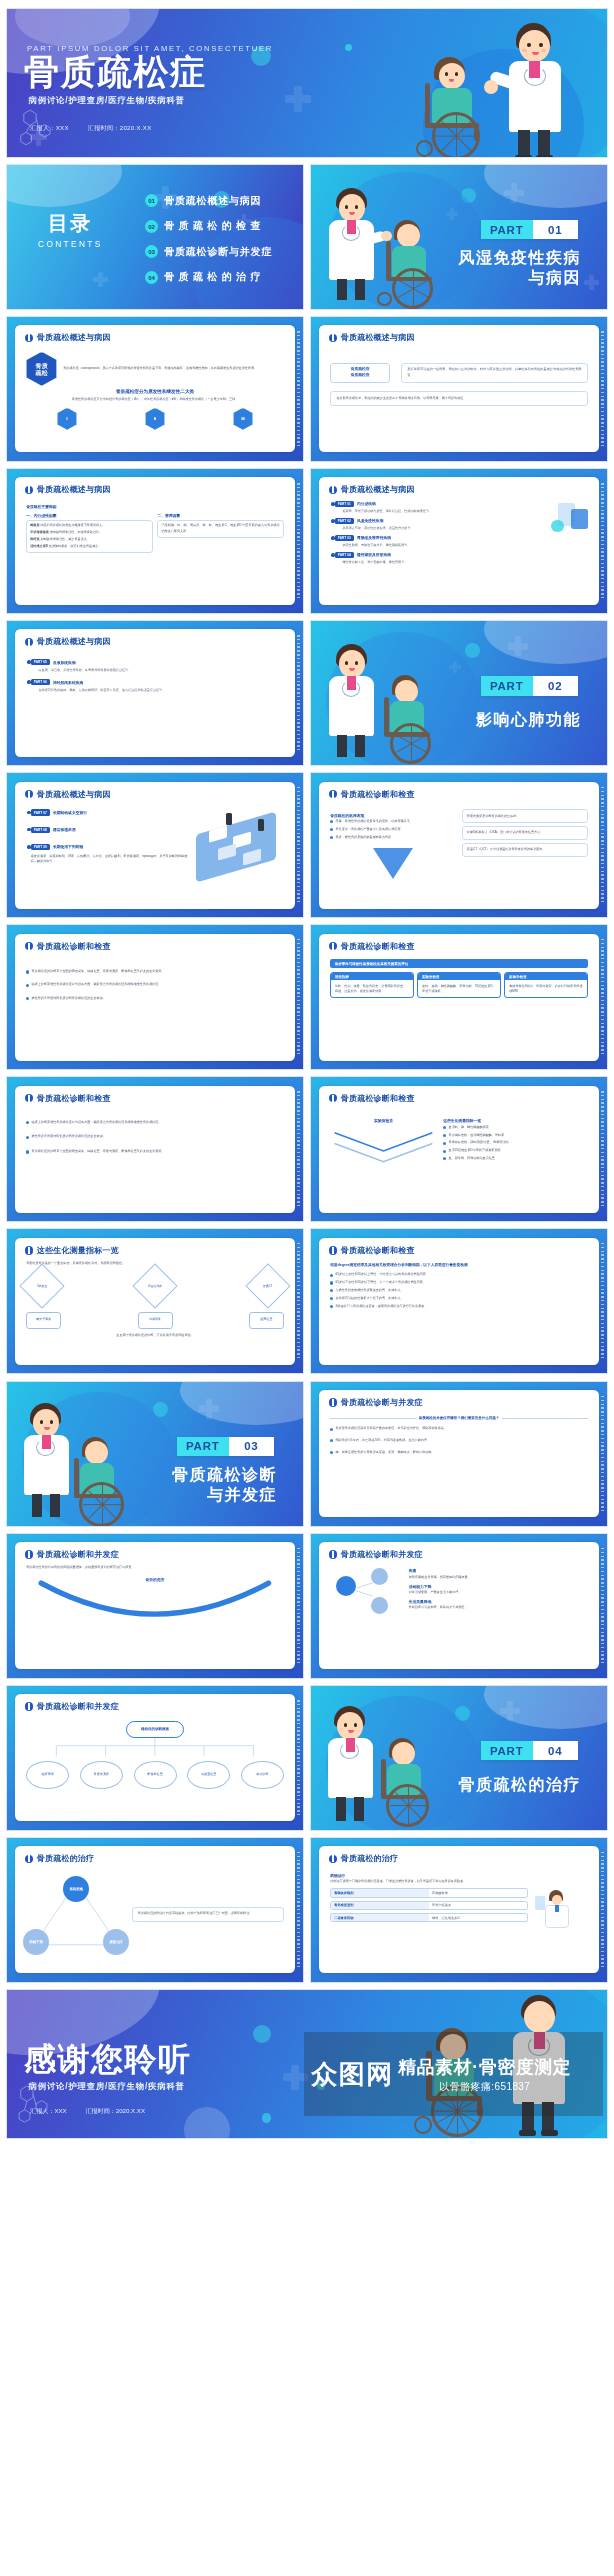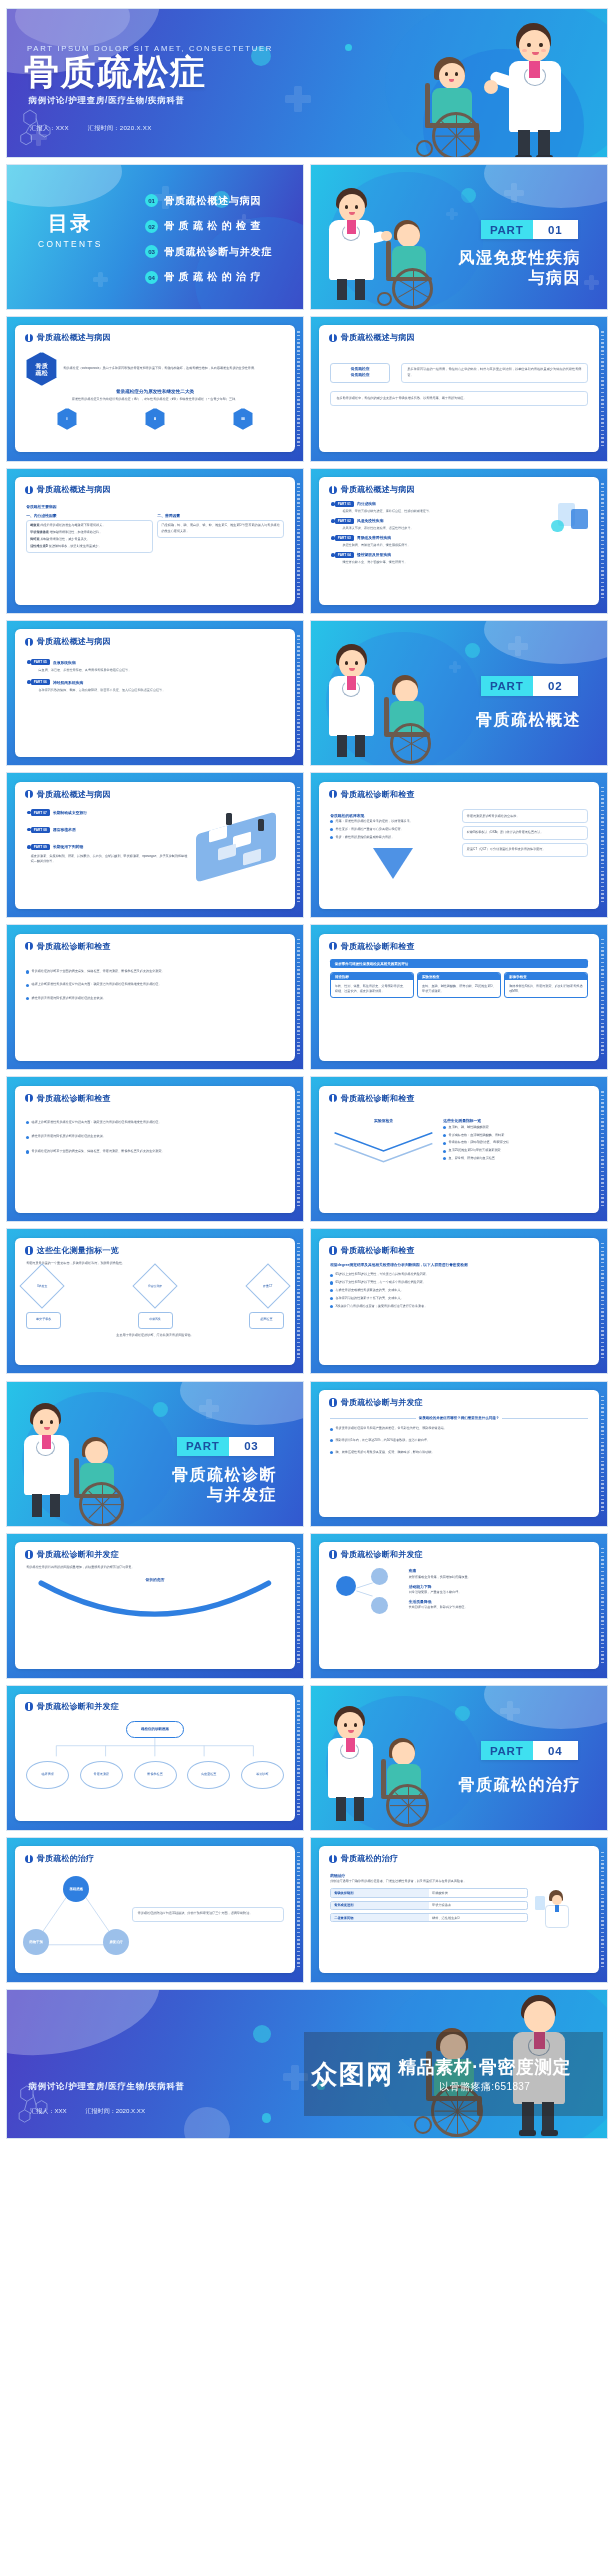--- a/index.html
+++ b/index.html
@@ -546,21 +546,21 @@
       <div class="wave" style="right:-31px;top:-26px;width:154px;height:69px;"></div>
       <div class="blob dot-teal" style="left:154px;top:21.5px;width:15.4px;height:15.4px;"></div>
       <div class="cross" style="left:197px;top:15.4px;width:20px;height:20px;"></div>
       <div class="cross" style="left:138px;top:40px;width:12.3px;height:12.3px;"></div>
       <div class="blob" style="left:15.4px;top:10.7px;width:154px;height:138px;background:#2f7fe0;opacity:.30;"></div>
 
       <div class="part-badge">
         <div class="part-word">PART</div>
         <div class="part-num">02</div>
       </div>
-      <div class="part-title one-line">骨质疏松概述</div>
+      <div class="part-title one-line">影响心肺功能</div>
 
       <div class="doctor" style="left:6.1px;top:23px;width:69px;height:115px;">
         <div class="doc-hair" style="left:18.4px;top:0;width:31px;height:21.5px;"></div>
         <div class="doc-head" style="left:21.5px;top:6.1px;width:26px;height:28px;"></div>
         <div class="eye" style="left:28px;top:17px;width:3.1px;height:3.8px;"></div>
         <div class="eye" style="left:38px;top:17px;width:3.1px;height:3.8px;"></div>
         <div class="mouth" style="left:32px;top:24px;width:6.1px;height:3.1px;"></div>
         <div class="doc-coat" style="left:12.3px;top:32px;width:45px;height:60px;"></div>
         <div class="doc-inner" style="left:30px;top:32px;width:9.2px;height:14px;"></div>
         <div class="steth" style="left:24.6px;top:36px;width:18.4px;height:17px;"></div>
@@ -1122,20 +1122,21 @@
     <svg class="mol" style="left:6.1px;bottom:4.6px;width:54px;height:54px;" viewBox="0 0 70 70">
       <g fill="none" stroke="#cfe3ff" stroke-width="1.2">
         <polygon points="10,14 18,9 26,14 26,24 18,29 10,24"></polygon>
         <polygon points="30,32 37,28 44,32 44,40 37,44 30,40"></polygon>
         <polygon points="8,44 15,40 22,44 22,52 15,56 8,52"></polygon>
         <line x1="26" y1="20" x2="30" y2="34"></line>
         <line x1="18" y1="29" x2="15" y2="40"></line>
       </g>
     </svg>
 
+    <div class="ty-title">感谢您聆听</div>
     <div class="ty-sub">病例讨论/护理查房/医疗生物/疾病科普</div>
     <div class="ty-meta">
       <span>汇报人：XXX</span>
       <span>汇报时间：2020.X.XX</span>
     </div>
 
     <div class="doctor" style="right:23px;top:4.6px;width:94px;height:146px;">
       <div class="doc-hair" style="left:31px;top:0;width:35px;height:24.6px;"></div>
       <div class="doc-head" style="left:34px;top:6.1px;width:31px;height:32px;"></div>
       <div class="doc-coat" style="left:23px;top:37px;width:52px;height:72px;"></div>

